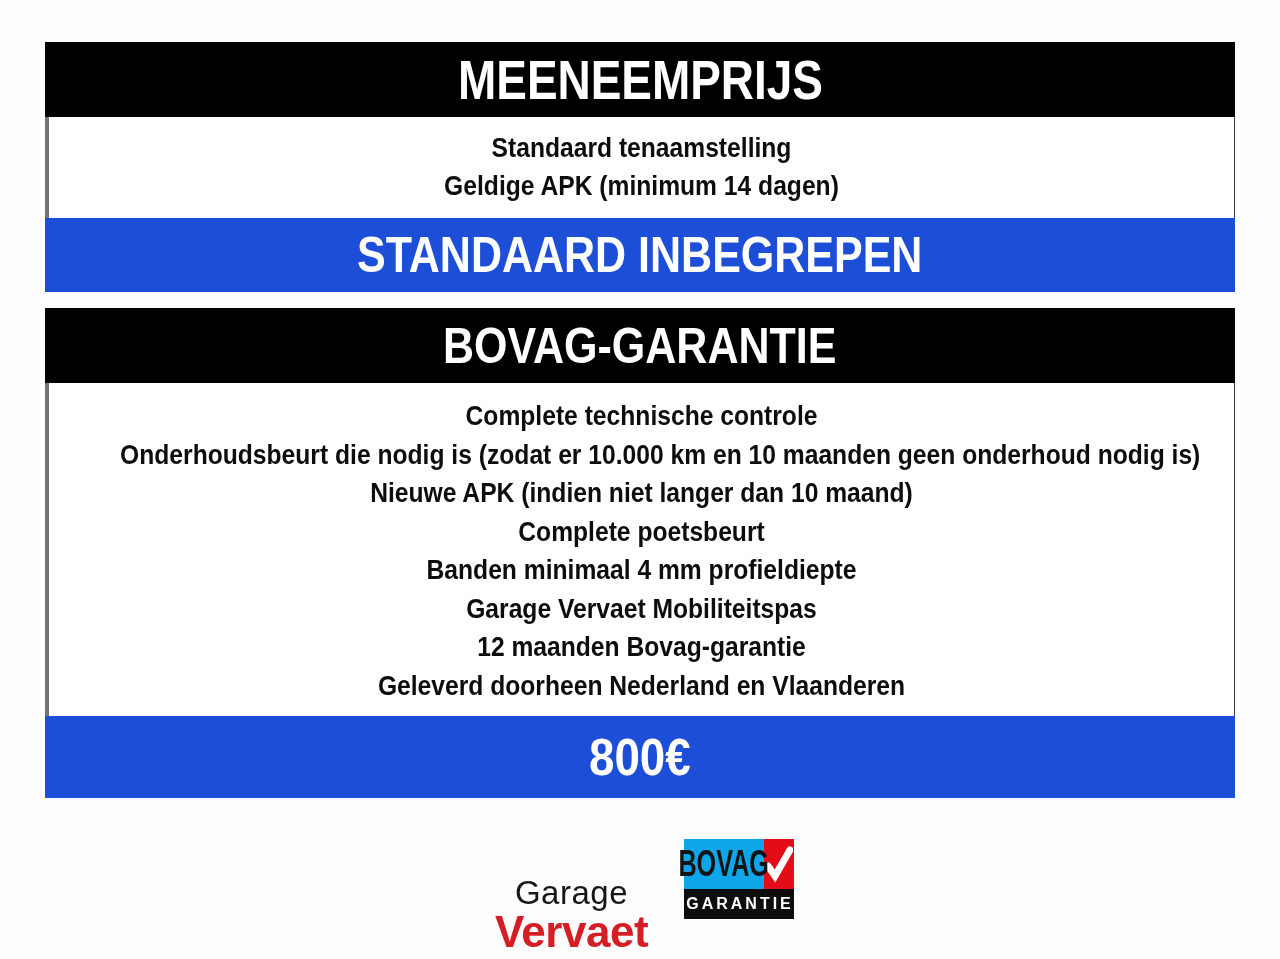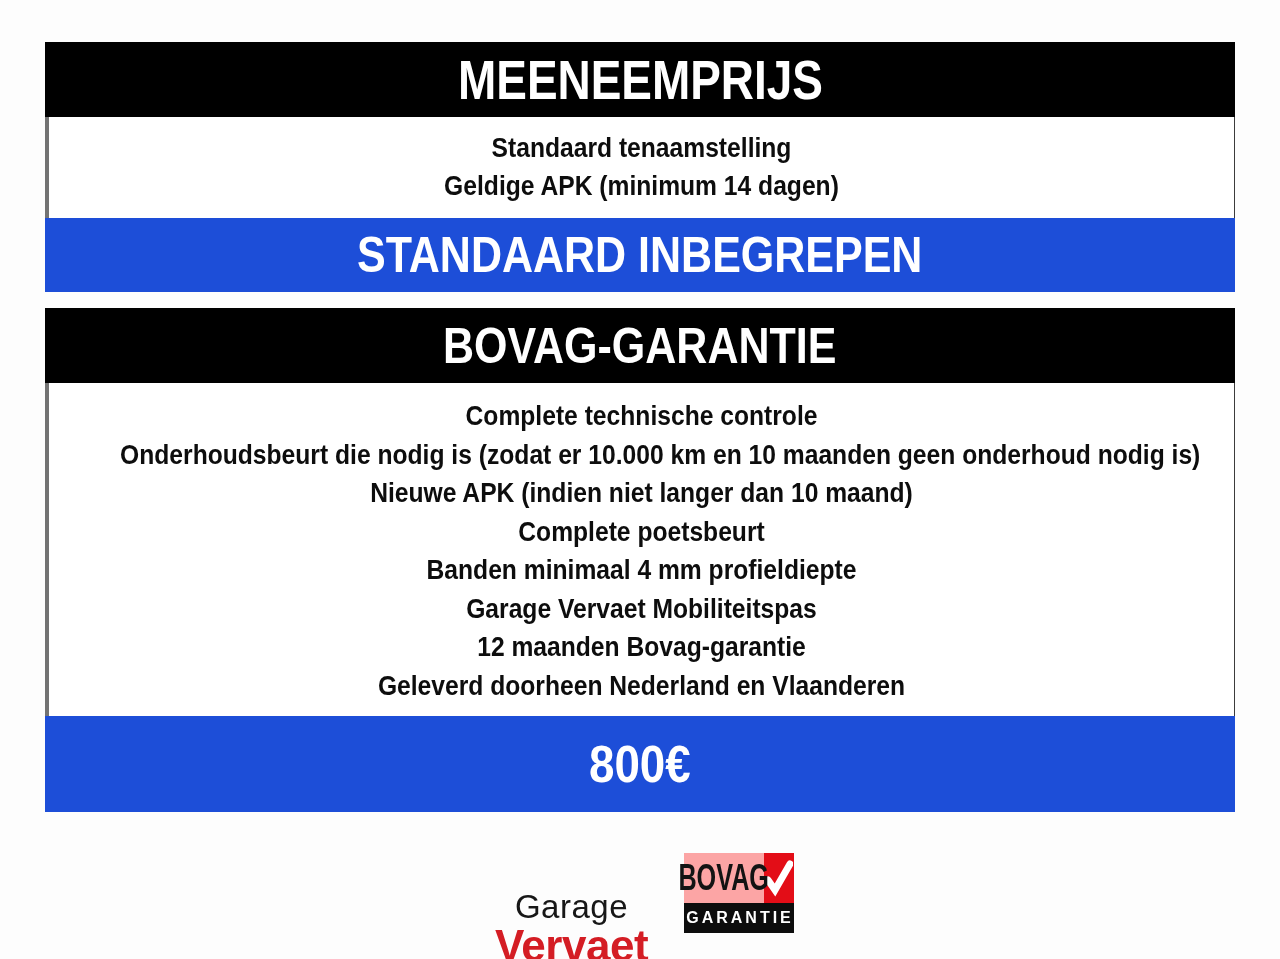--- a/index.html
+++ b/index.html
@@ -13,21 +13,21 @@
 
   
   .card { width: 1190px; }
   .bar {
     display: flex; align-items: center; justify-content: center;
     overflow: visible;
   }
   .bar-black { background: #000000; height: 75px; }
   .bar-red   { background: #1d4ed8; }
   .bar-red.h74 { height: 74px; }
-  .bar-red.h76 { height: 96px; }
+  .bar-red.h76 { height: 82px; }
 
   .bar span {
     color: #ffffff; font-weight: bold; white-space: nowrap;
     display: inline-block;
   }
   .h-top   { font-size: 56px; transform: scaleX(0.82); letter-spacing: 0px; }
   .h-bar   { font-size: 50px; transform: scaleX(0.86); }
   .h-price { font-size: 52px; transform: scaleX(0.88); }
 
   .body {
@@ -69,21 +69,21 @@
     margin-top: 7px; height: 19px; border-radius: 10px;
     background: #111111; color: #ffffff;
     font-size: 13px; font-weight: bold; line-height: 19px;
     letter-spacing: 26px; padding-left: 26px;
     text-align: center; overflow: hidden;
   }
 
   .bovag-logo { width: 110px; height: 80px; }
   .bovag-top { display: flex; height: 50px; }
   .bovag-brand-box {
-    width: 80px; background: #fca5a5;
+    width: 80px; background: #0ea5e9;
     display: flex; align-items: center; justify-content: center;
   }
   .bovag-brand-box span {
     font-size: 36px; font-weight: bold; color: #131313;
     transform: scaleX(0.70); white-space: nowrap; display: inline-block;
   }
   .bovag-check-box {
     width: 30px; background: #e30d17;
     display: flex; align-items: center; justify-content: center;
   }

